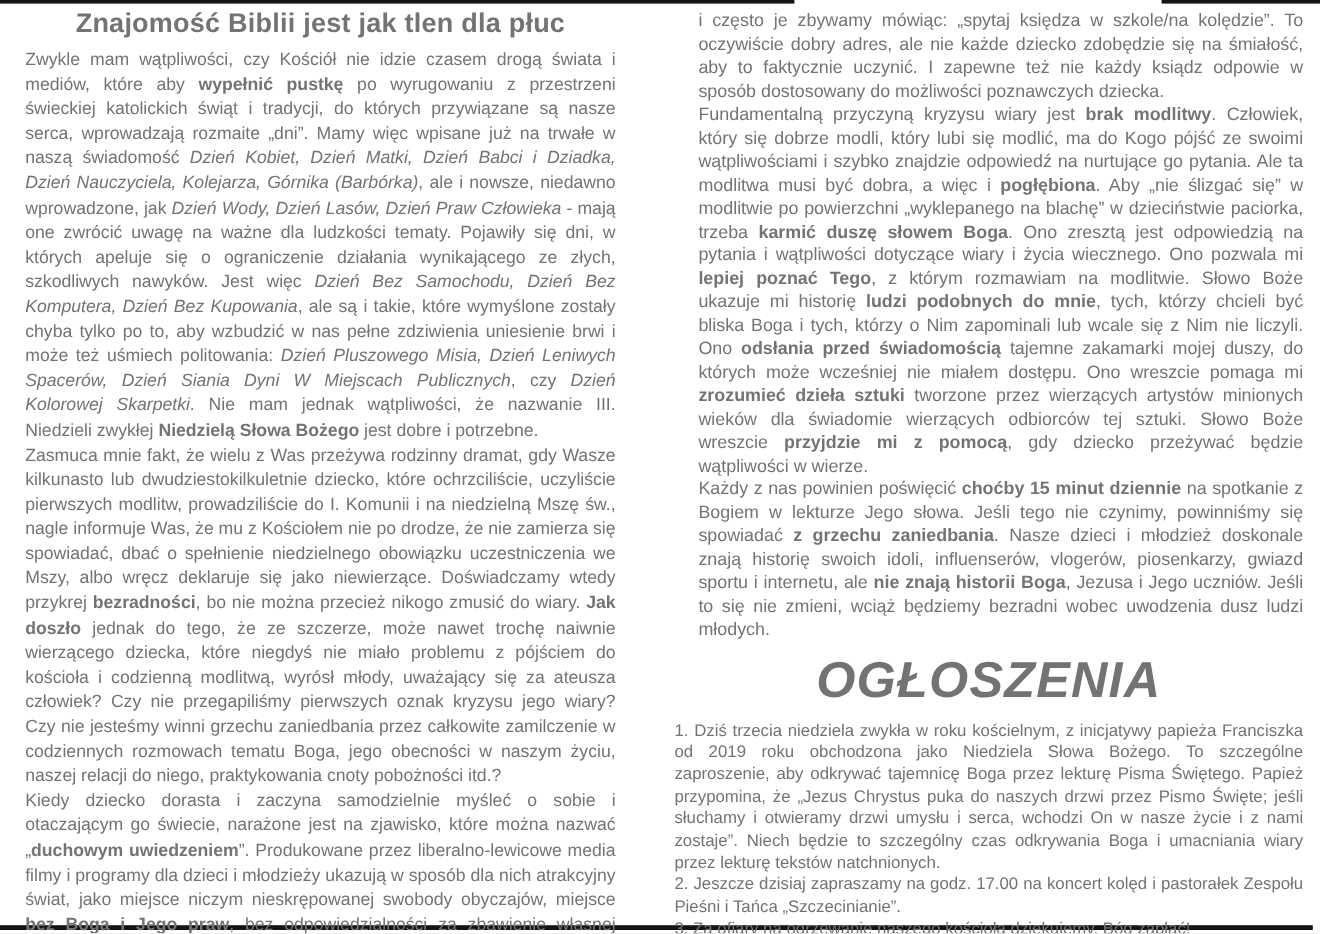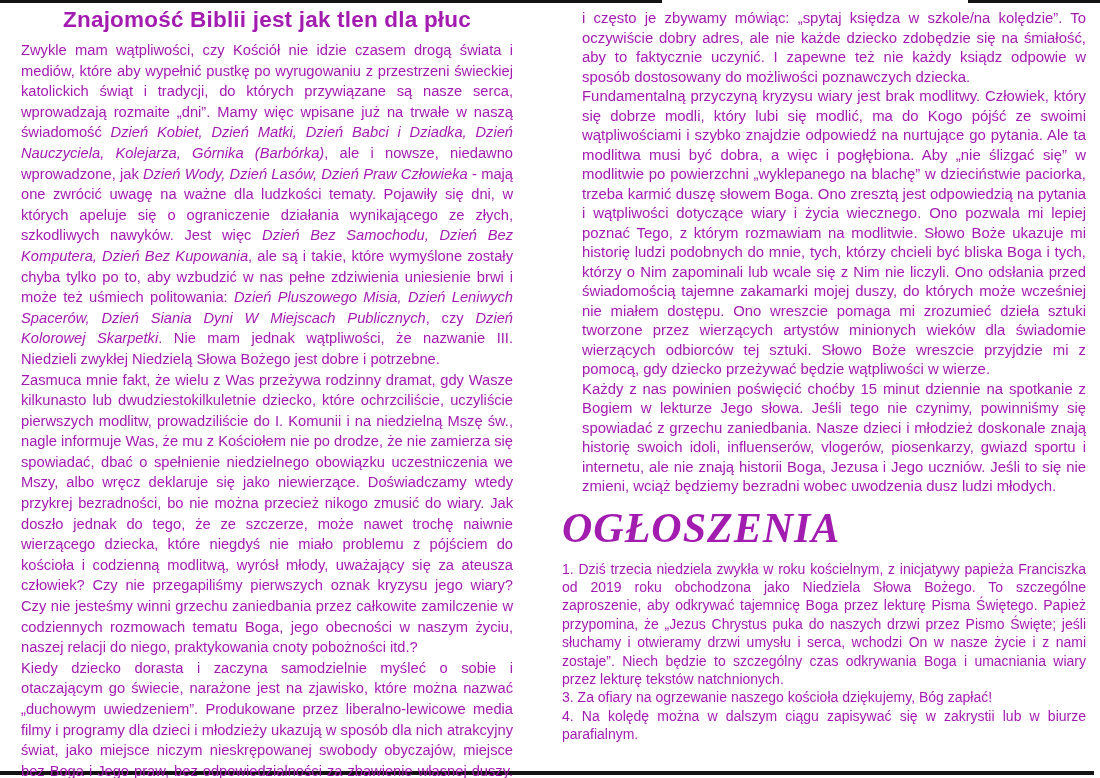--- a/index.html
+++ b/index.html
@@ -1,38 +1,38 @@
 <!DOCTYPE html>
 <html lang="pl"><head>
 <meta charset="utf-8">
 <style>
   html,body{margin:0;padding:0;background:#e8e8e8;}
   .page{
     position:relative;width:1100px;height:778px;background:#ffffff;overflow:hidden;
-    font-family:"Liberation Sans",sans-serif;color:#a21caf;
+    font-family:"Liberation Sans",sans-serif;color:#737373;
   }
   .scan-line{position:absolute;background:#141414;}
   .scan-top-left{left:0;top:0;width:662px;height:3px;}
   .scan-top-right{left:968px;top:0;width:132px;height:3px;}
   .scan-bottom{left:0;top:771px;width:1094px;height:4px;}
   .col{position:absolute;}
   .col-left{left:21px;top:6px;width:492px;}
   .col-right{left:562px;top:9px;width:524px;}
   .title{
     font-size:22.5px;font-weight:bold;text-align:center;
     margin:0 0 7px 0;letter-spacing:0.2px;line-height:1.2;
   }
   .para{margin:0;text-align:justify;hyphens:auto;-webkit-hyphens:auto;}
   .col-left .para{font-size:14.7px;line-height:20.6px;}
   .col-right .para{font-size:14.9px;line-height:19.5px;margin-left:20px;}
-  .b{font-weight:normal;}
+  .b{font-weight:bold;}
   .i{font-style:italic;}
   .announce-heading{
-    font-family:Liberation Serif, serif;font-style:italic;font-weight:bold;
-    font-size:42px;line-height:1.05;
+    font-family:Liberation Sans, sans-serif;font-style:italic;font-weight:bold;
+    font-size:42px;line-height:1.05;text-align:center;
     margin:9px 0 10px 0;letter-spacing:1px;
   }
   .announce-item{
     margin:0;text-align:justify;hyphens:auto;-webkit-hyphens:auto;
     font-size:14px;line-height:18.4px;
   }
 </style>
 </head>
 <body>
 
@@ -53,18 +53,19 @@
 
   <div class="col col-right">
     <div class="body">
         <p class="para"><span>i często je zbywamy mówiąc: „spytaj księdza w szkole/na kolędzie”. To oczywiście dobry adres, ale nie każde dziecko zdobędzie się na śmiałość, aby to faktycznie uczynić. I zapewne też nie każdy ksiądz odpowie w sposób dostosowany do możliwości poznawczych dziecka.</span></p>
         <p class="para"><span>Fundamentalną przyczyną kryzysu wiary jest </span><span class="b">brak modlitwy</span><span>. Człowiek, który się dobrze modli, który lubi się modlić, ma do Kogo pójść ze swoimi wątpliwościami i szybko znajdzie odpowiedź na nurtujące go pytania. Ale ta modlitwa musi być dobra, a więc i </span><span class="b">pogłębiona</span><span>. Aby „nie ślizgać się” w modlitwie po powierzchni „wyklepanego na blachę” w dzieciństwie paciorka, trzeba </span><span class="b">karmić duszę słowem Boga</span><span>. Ono zresztą jest odpowiedzią na pytania i wątpliwości dotyczące wiary i życia wiecznego. Ono pozwala mi </span><span class="b">lepiej poznać Tego</span><span>, z którym rozmawiam na modlitwie. Słowo Boże ukazuje mi historię </span><span class="b">ludzi podobnych do mnie</span><span>, tych, którzy chcieli być bliska Boga i tych, którzy o Nim zapominali lub wcale się z Nim nie liczyli. Ono </span><span class="b">odsłania przed świadomością</span><span> tajemne zakamarki mojej duszy, do których może wcześniej nie miałem dostępu. Ono wreszcie pomaga mi </span><span class="b">zrozumieć dzieła sztuki</span><span> tworzone przez wierzących artystów minionych wieków dla świadomie wierzących odbiorców tej sztuki. Słowo Boże wreszcie </span><span class="b">przyjdzie mi z pomocą</span><span>, gdy dziecko przeżywać będzie wątpliwości w wierze.</span></p>
         <p class="para"><span>Każdy z nas powinien poświęcić </span><span class="b">choćby 15 minut dziennie</span><span> na spotkanie z Bogiem w lekturze Jego słowa. Jeśli tego nie czynimy, powinniśmy się spowiadać </span><span class="b">z grzechu zaniedbania</span><span>. Nasze dzieci i młodzież doskonale znają historię swoich idoli, influenserów, vlogerów, piosenkarzy, gwiazd sportu i internetu, ale </span><span class="b">nie znają historii Boga</span><span>, Jezusa i Jego uczniów. Jeśli to się nie zmieni, wciąż będziemy bezradni wobec uwodzenia dusz ludzi młodych.</span></p>
       </div>
     <h2 class="announce-heading">OGŁOSZENIA</h2>
     <div class="announce-list">
         <p class="announce-item"><span>1. </span><span>Dziś trzecia niedziela zwykła w roku kościelnym, z inicjatywy papieża Franciszka od 2019 roku obchodzona jako Niedziela Słowa Bożego. To szczególne zaproszenie, aby odkrywać tajemnicę Boga przez lekturę Pisma Świętego. Papież przypomina, że „Jezus Chrystus puka do naszych drzwi przez Pismo Święte; jeśli słuchamy i otwieramy drzwi umysłu i serca, wchodzi On w nasze życie i z nami zostaje”. Niech będzie to szczególny czas odkrywania Boga i umacniania wiary przez lekturę tekstów natchnionych.</span></p>
+        <p class="announce-item"><span>2. </span><span>Jeszcze dzisiaj zapraszamy na godz. 17.00 na koncert kolęd i pastorałek Zespołu Pieśni i Tańca „Szczecinianie”.</span></p>
         <p class="announce-item"><span>3. </span><span>Za ofiary na ogrzewanie naszego kościoła dziękujemy, Bóg zapłać!</span></p>
         <p class="announce-item"><span>4. </span><span>Na kolędę można w dalszym ciągu zapisywać się w zakrystii lub w biurze parafialnym.</span></p>
       </div>
   </div>
 
 </div>
 
 </body></html>

